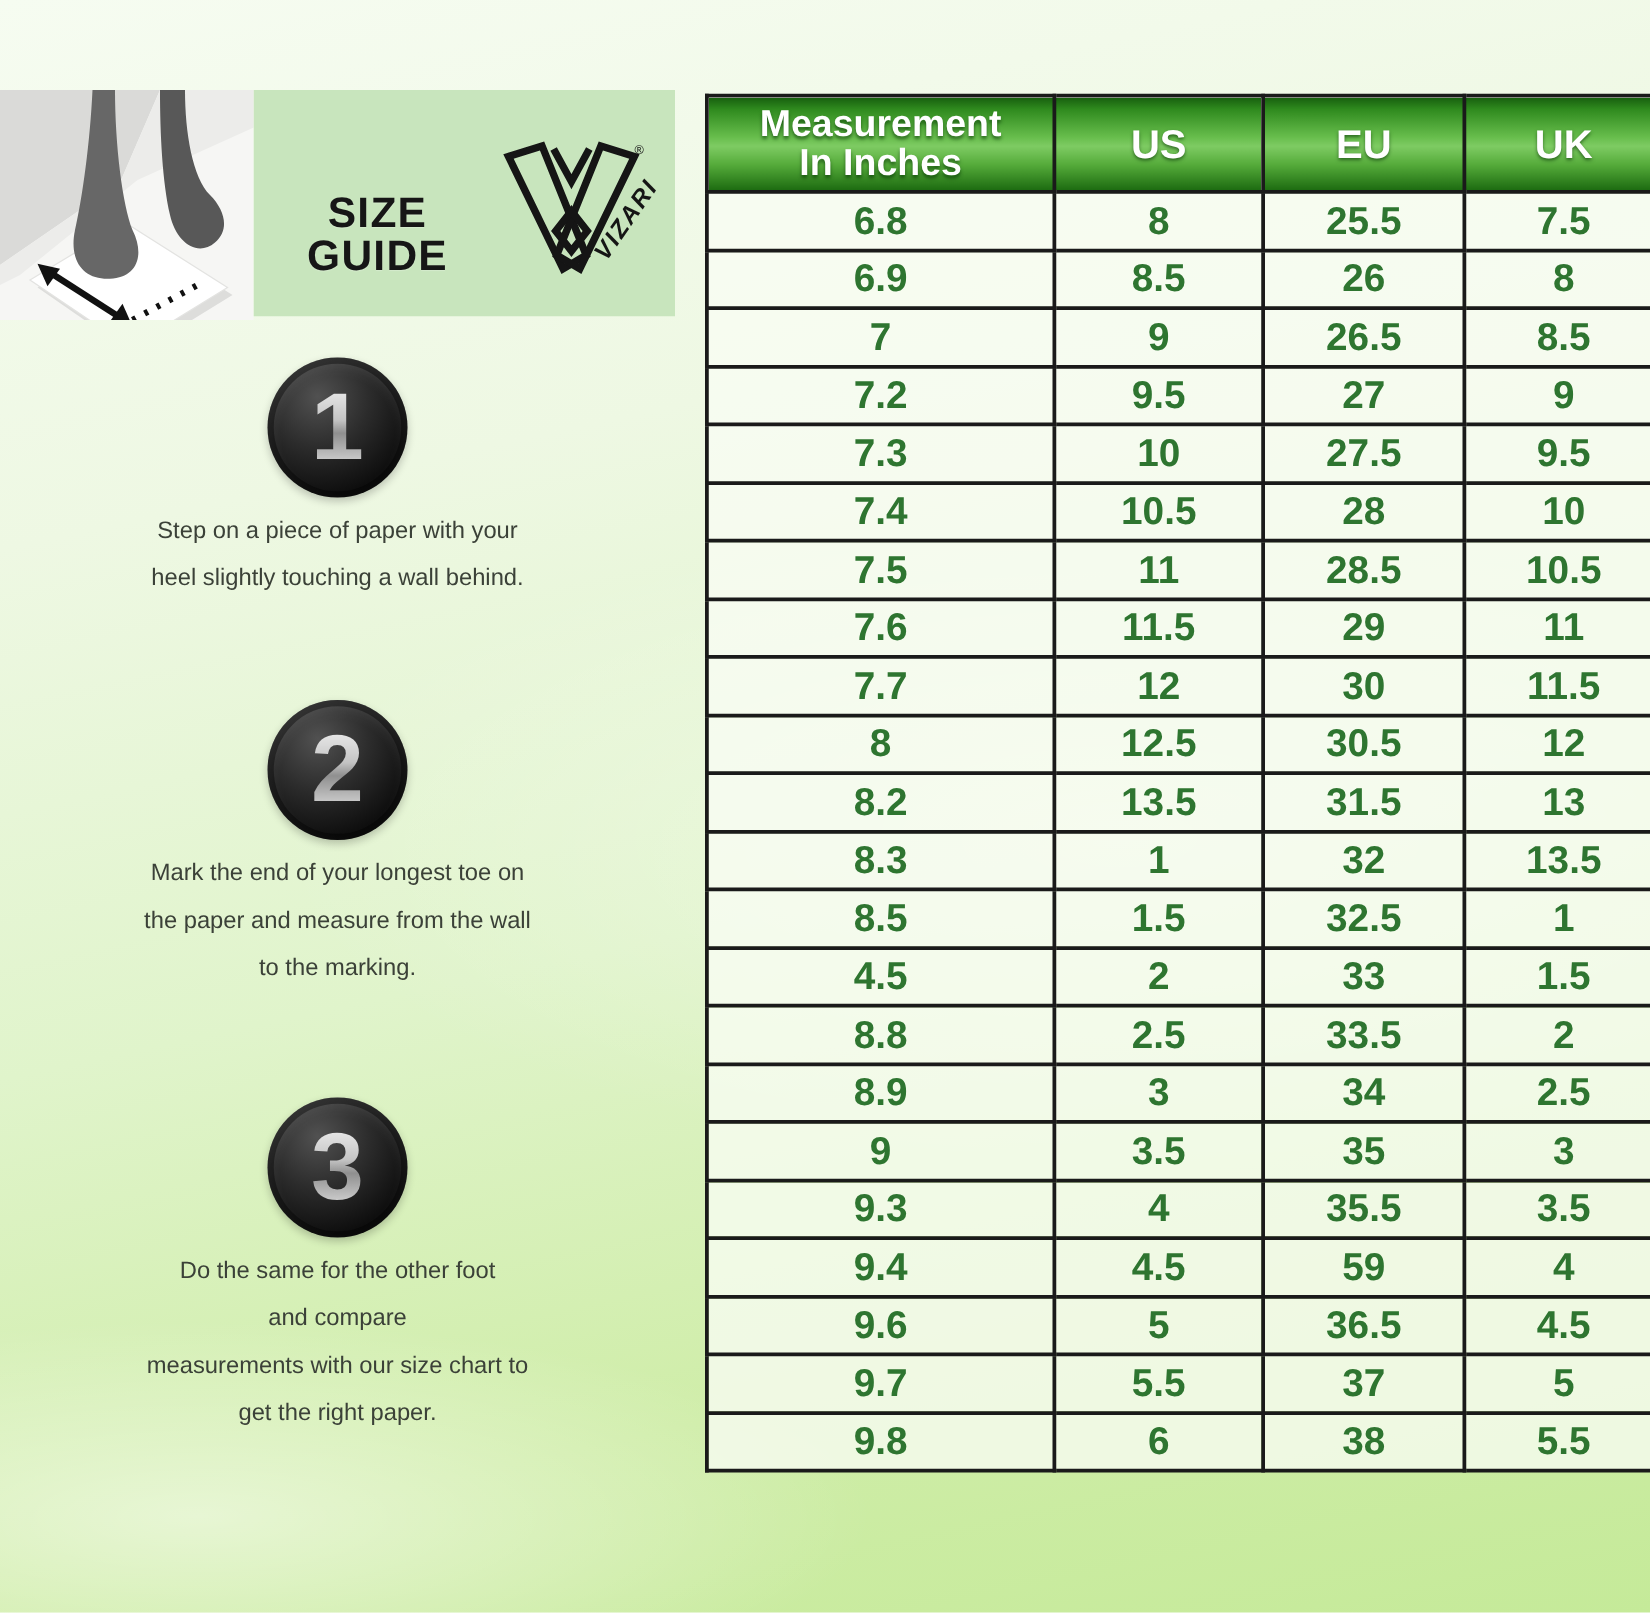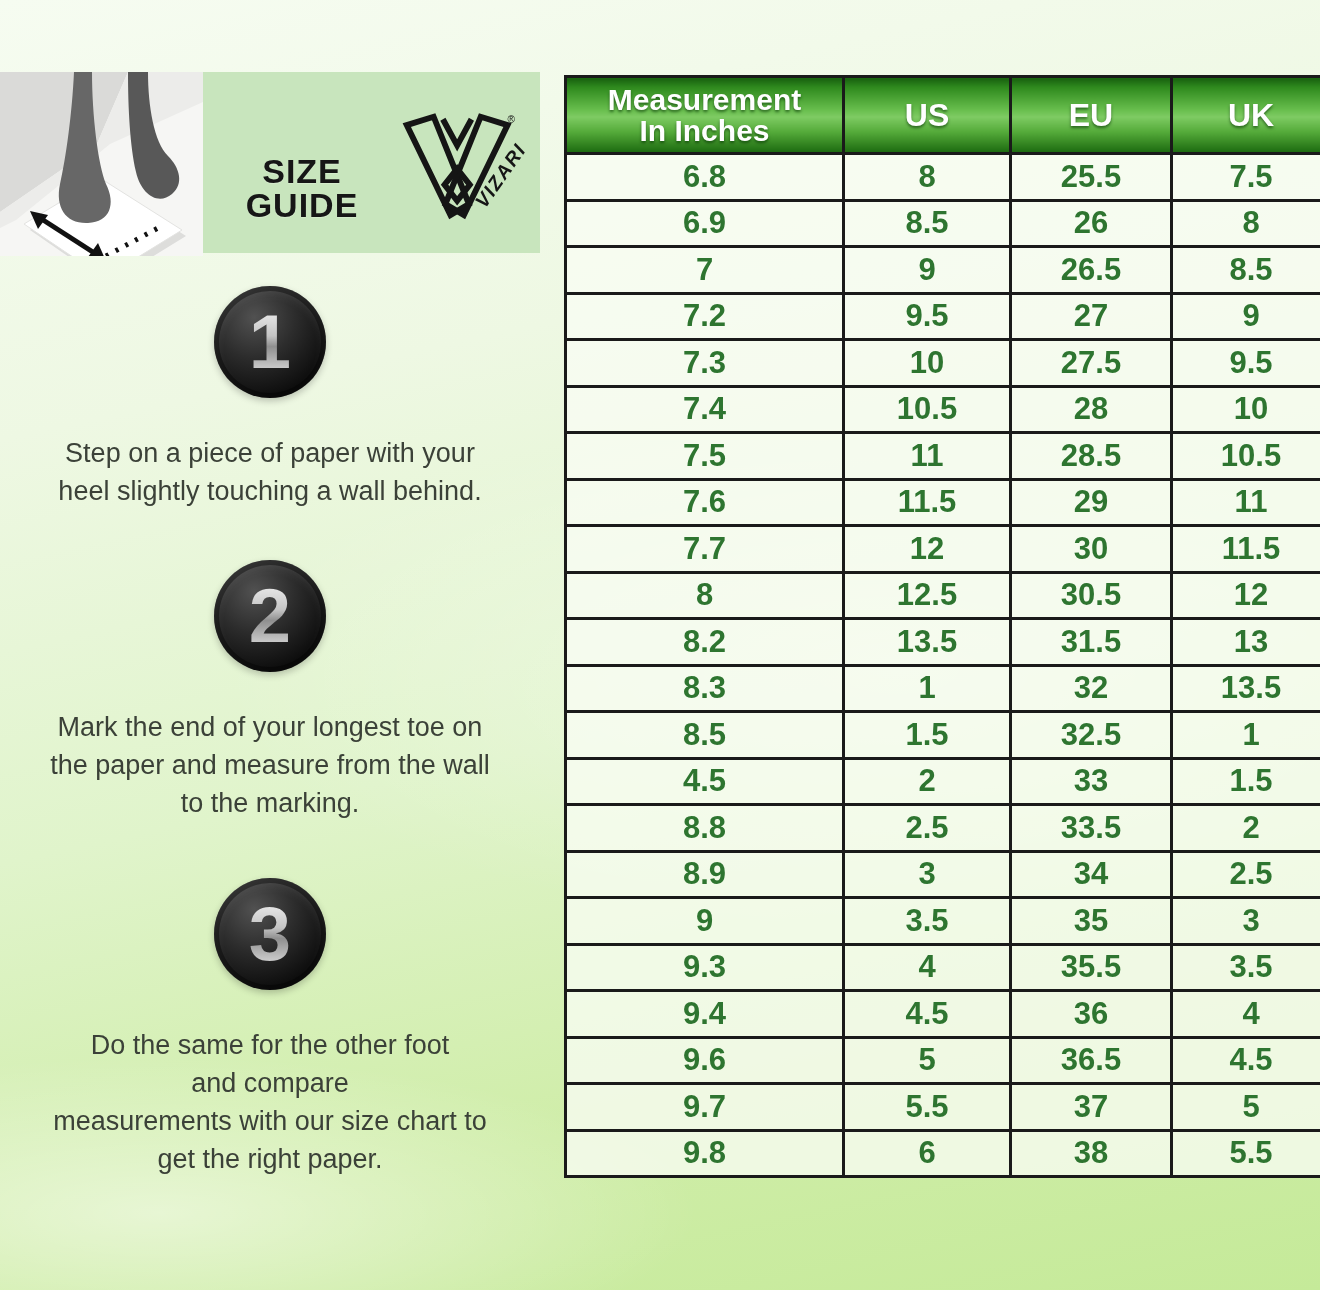--- a/index.html
+++ b/index.html
@@ -36,21 +36,21 @@
     box-shadow:inset 0 0 0 5px rgba(0,0,0,0.38), inset 0 5px 12px rgba(255,255,255,0.16), 0 3px 7px rgba(0,0,0,0.22);
     display:flex;align-items:center;justify-content:center;
   }
   .badge-num{font-size:76px;font-weight:bold;color:#d6d6d6;line-height:1;}
   @supports (-webkit-background-clip:text){
     .badge-num{
       background:linear-gradient(180deg,#f4f4f4 0%,#c4c4c4 42%,#8f8f8f 56%,#e9e9e9 100%);
       -webkit-background-clip:text;background-clip:text;-webkit-text-fill-color:transparent;
     }
   }
-  .step-text{margin-top:36px;text-align:center;font-size:27px;line-height:38px;color:#3b4138;}
+  .step-text{margin-top:8px;text-align:center;font-size:19px;line-height:38px;color:#3b4138;}
 
   
   .table-wrap{position:absolute;left:564px;top:75px;}
   table.size-table{border-collapse:collapse;table-layout:fixed;width:765px;}
   .size-table th,.size-table td{border:3px solid #1a1a1a;text-align:center;vertical-align:middle;padding:0;overflow:hidden;}
   .size-table thead th{
     height:74px;
     background:linear-gradient(180deg,#18610f 0%,#2f8a1e 12%,#67bd4c 42%,#7ecb63 52%,#55ab3a 72%,#1c6a10 100%);
     color:#ffffff;font-size:32px;font-weight:bold;line-height:1.02;
     text-shadow:0 2px 3px rgba(0,45,0,0.6);
@@ -258,21 +258,21 @@
   </tr>
           <tr>
     <td>9.3</td>
     <td>4</td>
     <td>35.5</td>
     <td>3.5</td>
   </tr>
           <tr>
     <td>9.4</td>
     <td>4.5</td>
-    <td>36</td>
+    <td>59</td>
     <td>4</td>
   </tr>
           <tr>
     <td>9.6</td>
     <td>5</td>
     <td>36.5</td>
     <td>4.5</td>
   </tr>
           <tr>
     <td>9.7</td>

